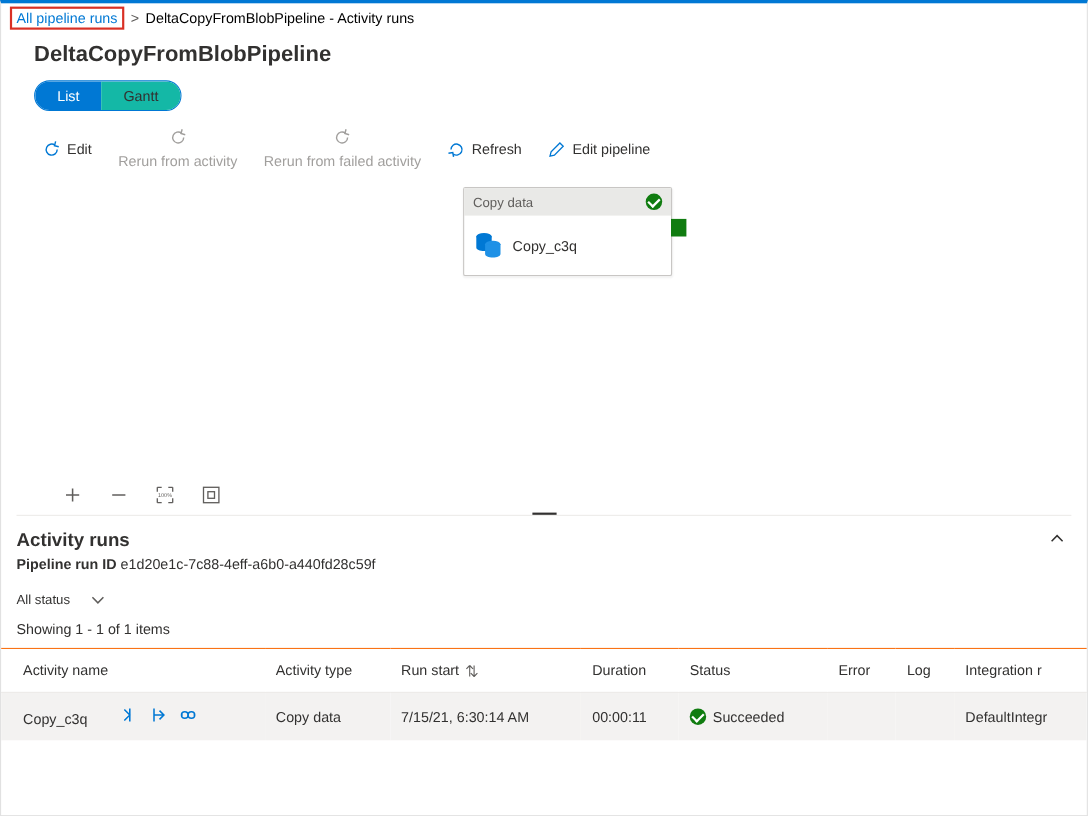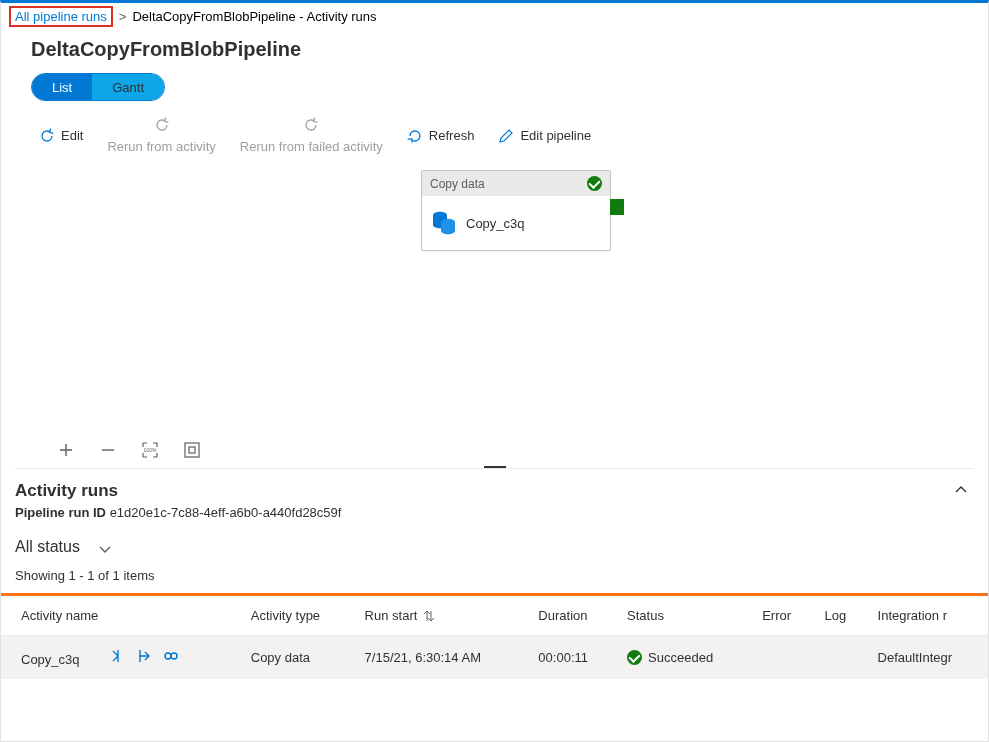--- a/index.html
+++ b/index.html
@@ -50,21 +50,21 @@
       height: 28px;
     }
     .view-tab {
       padding: 0 20px;
       font-size: 13px;
       cursor: pointer;
       display: flex;
       align-items: center;
     }
     .view-tab.active { background: #0078d4; color: #fff; }
-    .view-tab.inactive { background: #0ea5e9; color: #323130; }
+    .view-tab.inactive { background: #14b8a6; color: #323130; }
     .toolbar {
       display: flex;
       gap: 24px;
       padding: 6px 0 16px 38px;
       align-items: center;
     }
     .tbtn {
       display: flex;
       align-items: center;
       gap: 6px;
@@ -149,27 +149,27 @@
     }
     .section-hdr {
       display: flex;
       justify-content: space-between;
       align-items: center;
       padding: 10px 20px 2px 14px;
     }
     .section-title { font-size: 17px; font-weight: 600; }
     .runid { padding: 2px 14px 14px 14px; font-size: 13px; }
     .runid-label { font-weight: 600; }
-    .filter-row { padding: 4px 14px 12px 14px; display:flex; align-items:flex-end; gap:18px; color:#323130; font-size:16px; cursor:pointer;}
+    .filter-row { padding: 4px 14px 12px 14px; display:flex; align-items:flex-start; gap:18px; color:#323130; font-size:12px; cursor:pointer;}
     .showing { padding: 0 14px 10px 14px; font-size: 13px; color:#323130; }
     table.activity {
       width: 100%;
       border-collapse: collapse;
       font-size: 13px;
-      border-top: 3px solid #f97316;
+      border-top: 1px solid #f97316;
     }
     table.activity th {
       text-align: left;
       font-weight: 400;
       color: #323130;
       padding: 12px 10px;
       border-bottom: 1px solid #edebe9;
       white-space: nowrap;
     }
     table.activity td {

